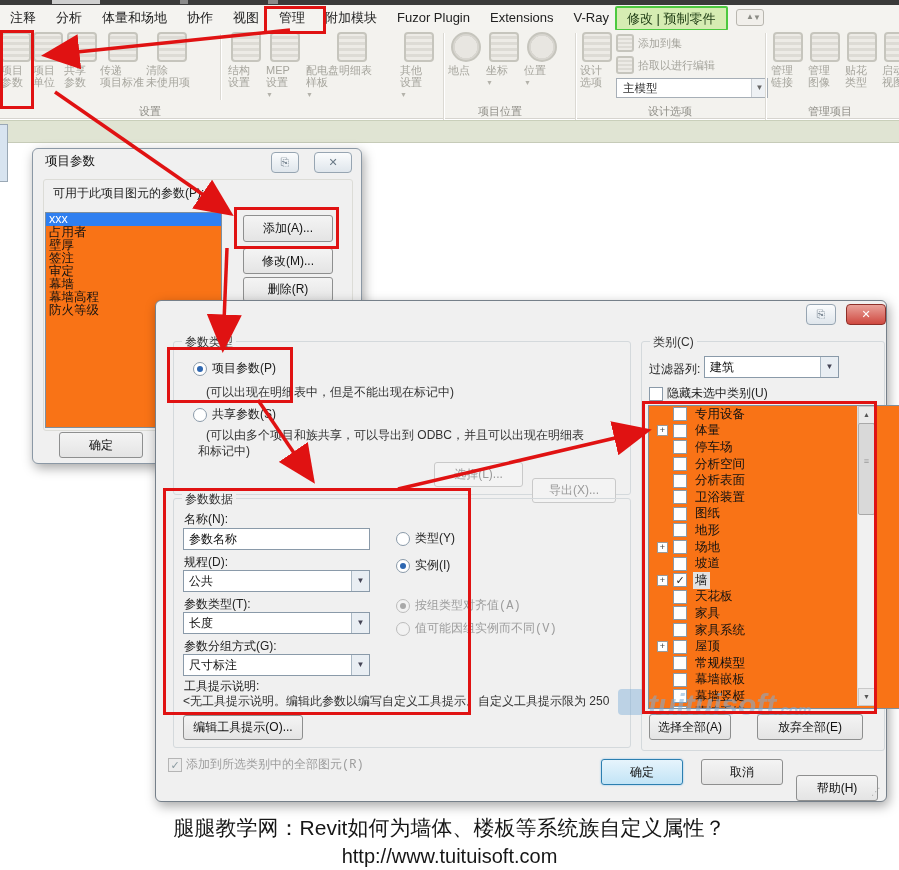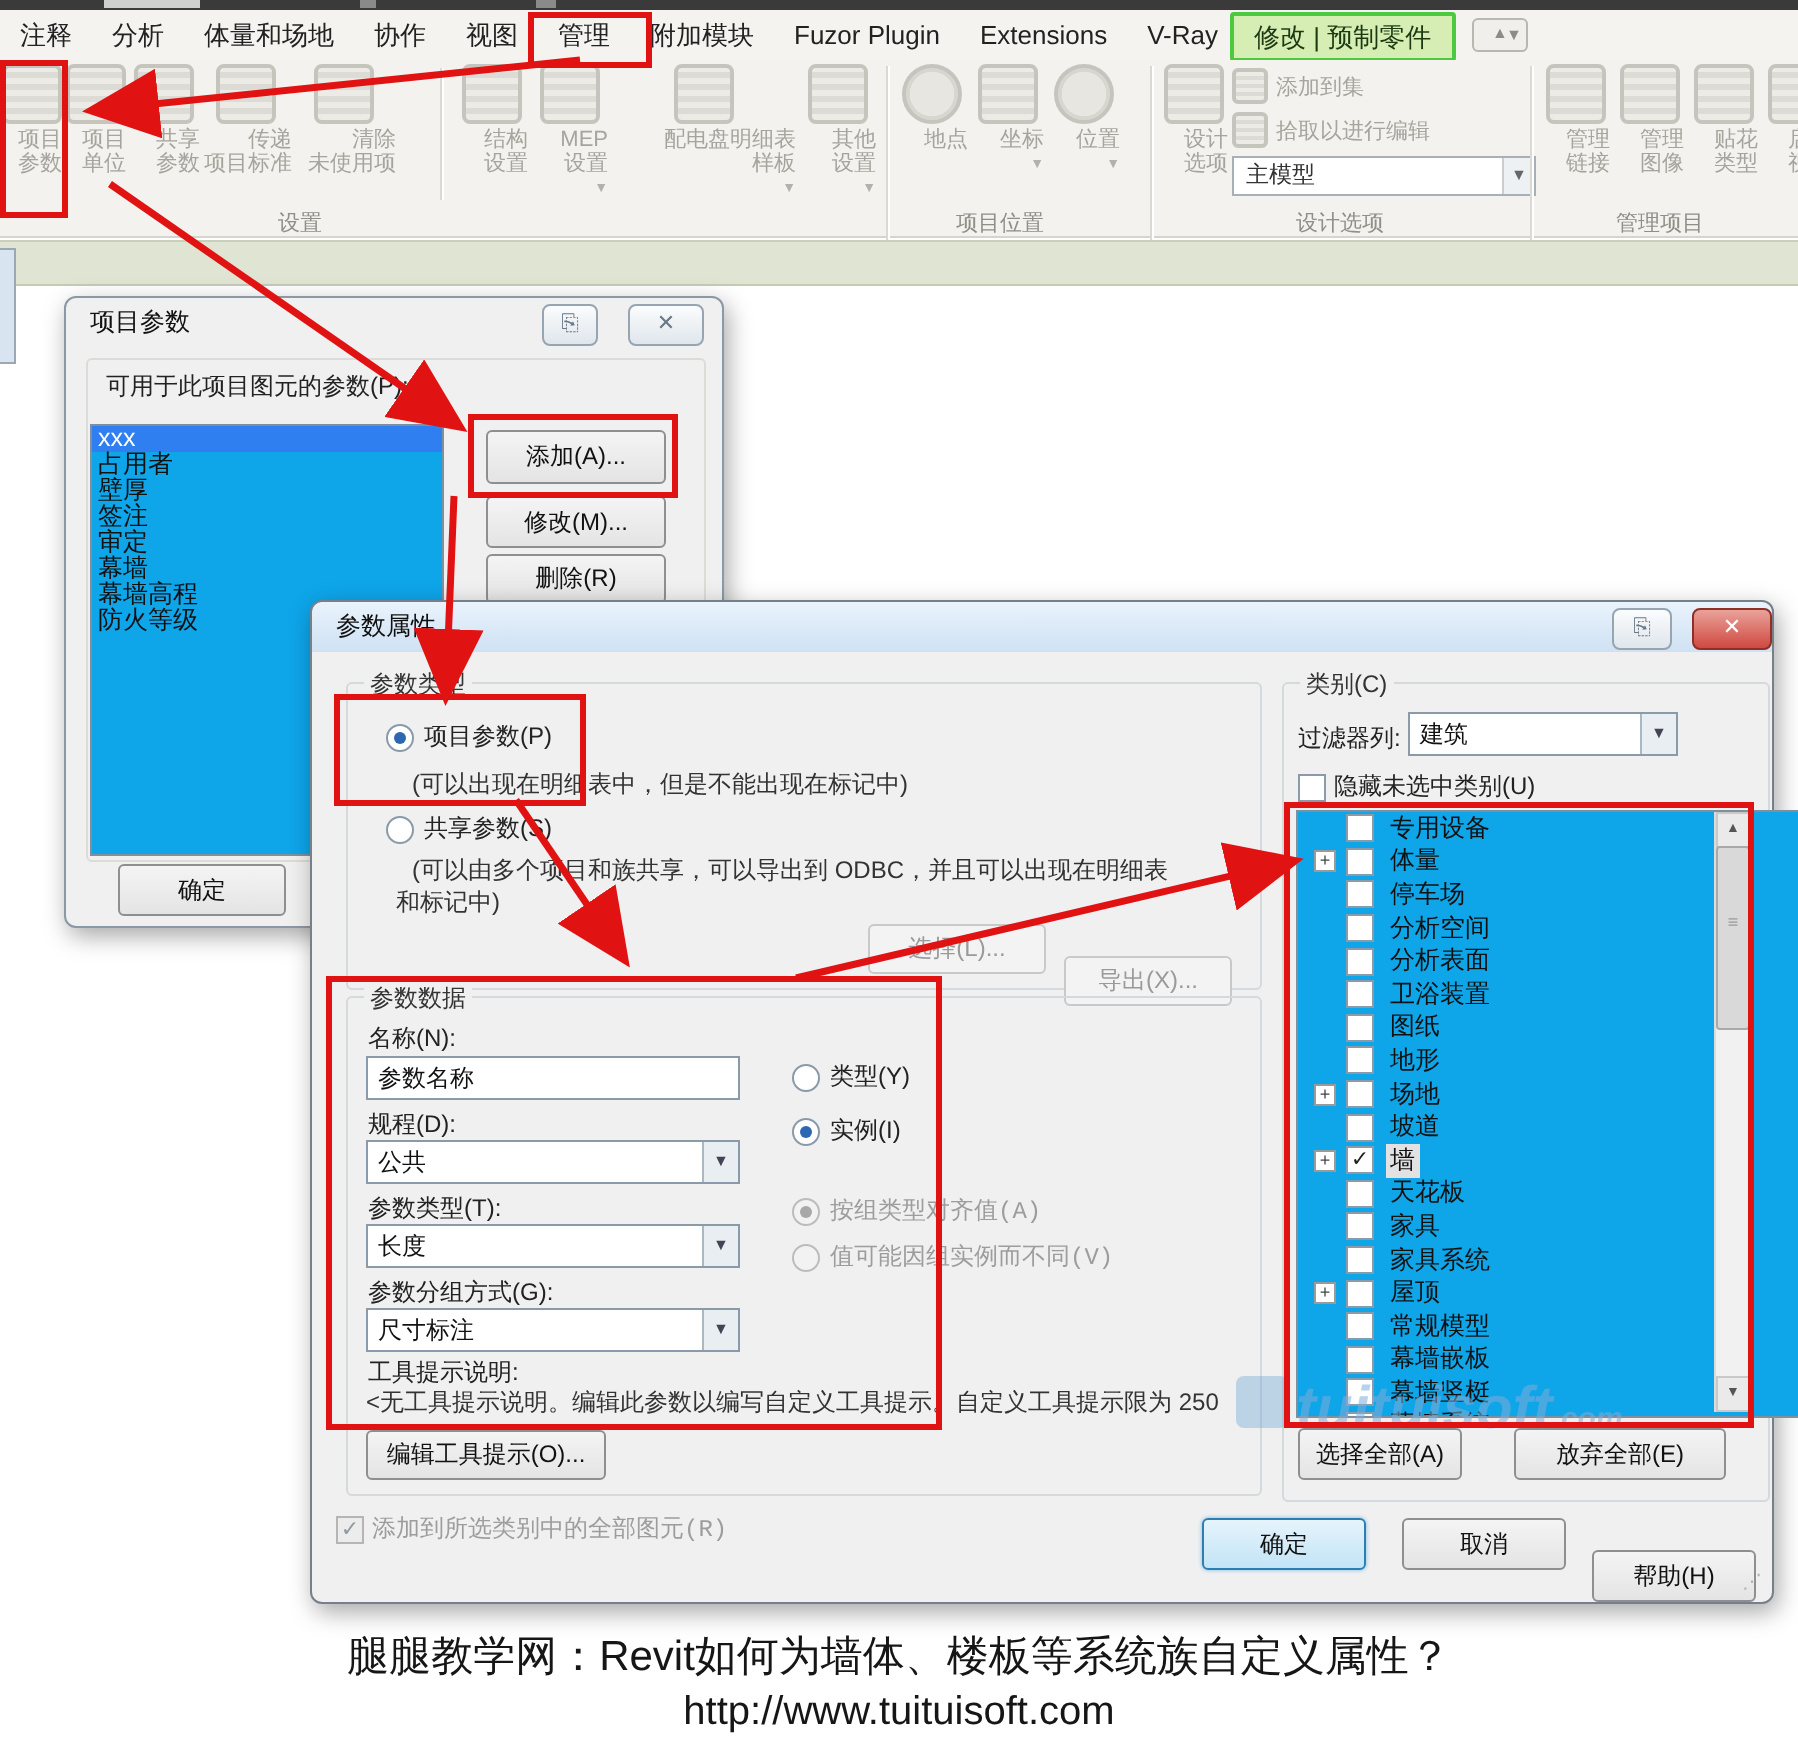--- a/index.html
+++ b/index.html
@@ -11,21 +11,21 @@
   #topstrip .seg{position:absolute;top:0;height:4px;background:#cfcfcf;}
   #tabrow{left:0;top:5px;width:899px;height:25px;background:#f4f3f0;display:flex;align-items:center;}
   .rtab{padding:0 10px;font-size:13px;color:#222;height:25px;line-height:25px;white-space:nowrap;}
   #ctxtab{margin-left:14px;height:21px;line-height:21px;padding:0 10px;font-size:13px;color:#1c3a12;
     background:#d6edb3;border:2px solid #4cc93f;border-radius:2px;white-space:nowrap;}
   #collapsebtn{margin-left:16px;width:26px;height:15px;border:1px solid #b9b7b0;border-radius:3px;
     background:#f1efeb;color:#8c8c86;font-size:8px;text-align:center;line-height:14px;}
   #collapsearrow{margin-left:3px;color:#8c8c86;font-size:8px;}
   
   #ribbon{left:0;top:30px;width:899px;height:88px;background:#f3f2ee;border-bottom:1px solid #d6d4cf;}
-  .rbtn{position:absolute;top:1px;height:74px;text-align:right;cursor:default;}
+  .rbtn{position:absolute;top:1px;height:74px;text-align:left;cursor:default;}
   .ricon{width:26px;height:26px;margin:1px auto 2px;border:2px solid #c6c5bd;border-radius:4px;
     background:repeating-linear-gradient(0deg,#edebe6 0 3px,#dddbd5 3px 6px);}
   .ricon.globe{border-radius:50%;background:radial-gradient(circle at 50% 50%,#e8e6e1 0 60%,#d8d6d0 61%);}
   .rlabel{font-size:11px;line-height:12px;color:#a6a59d;white-space:pre-line;}
   .rbtn.arrow .rlabel::after{content:"▼";display:block;font-size:7px;color:#b3b2aa;margin-top:1px;}
   .rsep{position:absolute;top:3px;width:1px;height:96px;background:#dbd9d3;border-right:1px solid #fff;}
   .rgrouplabel{position:absolute;top:74px;height:14px;font-size:11px;color:#8f8e87;text-align:center;}
   .rowbtn{position:absolute;display:flex;align-items:center;gap:4px;font-size:11px;color:#a6a59d;white-space:nowrap;}
   .micon{width:14px;height:14px;border:2px solid #c6c5bd;border-radius:3px;
     background:repeating-linear-gradient(0deg,#edebe6 0 2px,#dddbd5 2px 4px);}
@@ -57,21 +57,21 @@
     line-height:12px;text-align:center;color:#355;}
   .cbx.dis{border-color:#b5b5b5;background:#ececec;color:#8a9aa0;}
   .input,.selectbox{position:absolute;background:#fff;border:1px solid #8a9aa9;height:20px;font-size:12px;
     color:#111;line-height:20px;padding-left:5px;}
   .selectbox .dd{position:absolute;right:0;top:0;width:17px;height:20px;background:#e9eef3;
     border-left:1px solid #aab8c4;color:#445;font-size:8px;text-align:center;line-height:20px;}
   .wbtn{position:absolute;border:1px solid #8e8f8f;border-radius:3px;background:linear-gradient(#f4f4f4,#e4e4e4);
     font-size:12px;color:#111;text-align:center;}
   .wbtn.disabled{border-color:#c9c9c9;background:#f3f3f3;color:#9a9a9a;}
   .wbtn.focused{border-color:#2c7fb0;background:linear-gradient(#e6f4fc,#c2e4f6);box-shadow:0 0 2px #7ab8e8;}
-  .listbox{position:absolute;background:#0ea5e9;border:1px solid #7f8f9d;overflow:hidden;}
+  .listbox{position:absolute;background:#f97316;border:1px solid #7f8f9d;overflow:hidden;}
   .pitem{height:13px;line-height:13px;font-size:12.5px;padding-left:3px;white-space:nowrap;color:#111;}
   .pitem.sel{background:#2f7ff0;color:#fff;}
   
   .titem{height:16.6px;display:flex;align-items:center;padding-left:8px;}
   .texp{width:9px;height:9px;border:1px solid #9a9a9a;background:#fff;font-size:9px;line-height:8px;
     text-align:center;color:#444;margin-right:5px;visibility:hidden;flex:none;}
   .texp.plus{visibility:visible;}
   .tcb{width:12px;height:12px;border:1px solid #8a9aa9;background:#fff;font-size:11px;line-height:12px;
     text-align:center;color:#222;margin-right:6px;flex:none;}
   .tlabel{font-size:12.5px;color:#111;white-space:nowrap;padding:0 2px;}
@@ -254,21 +254,20 @@
         <div class="pitem">幕墙高程</div>
         <div class="pitem">防火等级</div>
       </div>
     <div class="wbtn" style="left:210px;top:66px;width:88px;height:25px;line-height:25px;">添加(A)...</div>
     <div class="wbtn" style="left:210px;top:99px;width:88px;height:24px;line-height:24px;">修改(M)...</div>
     <div class="wbtn" style="left:210px;top:128px;width:88px;height:23px;line-height:23px;">删除(R)</div>
     <div class="wbtn" style="left:26px;top:283px;width:82px;height:24px;line-height:24px;">确定</div>
   </div>
 
   <div class="dialog" style="left:155px;top:300px;width:730px;height:500px;z-index:20;border-color:#76808a;">
-    <div class="dlg-title" style="background:linear-gradient(#e9f3fc,#cfe1f3);border-radius:6px 6px 0 0;height:25px;">参数属性</div>
     <div class="titlebtn" style="left:650px;width:28px;">⎘</div>
     <div class="titlebtn red" style="left:690px;width:38px;">✕</div>
 
     <div class="groupbox" style="left:17px;top:40px;width:456px;height:152px;"></div>
     <div class="grouplabel" style="left:26px;top:33px;">参数类型</div>
     <div class="radio sel" style="left:37px;top:61px;"></div>
     <div class="rlab" style="left:56px;top:59px;">项目参数(P)</div>
     <div class="desc" style="left:50px;top:83px;">(可以出现在明细表中，但是不能出现在标记中)</div>
     <div class="radio" style="left:37px;top:107px;"></div>
     <div class="rlab" style="left:56px;top:105px;">共享参数(S)</div>

